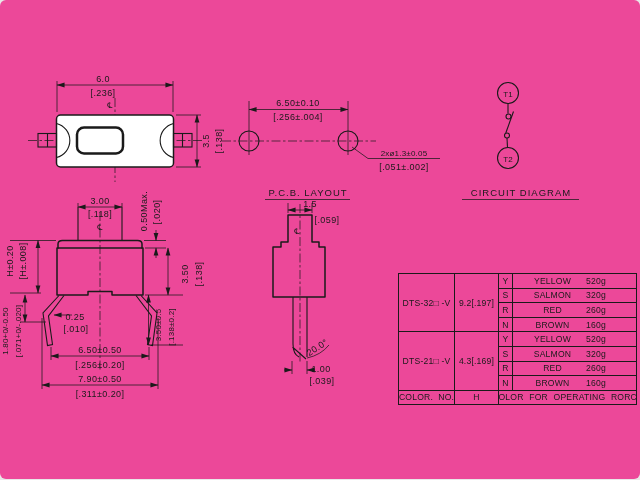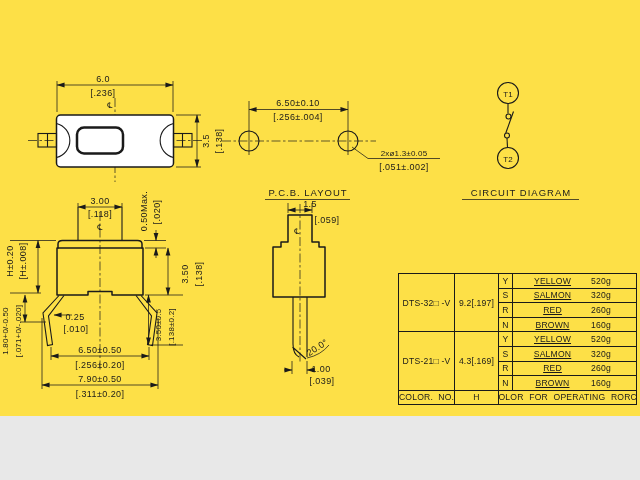--- a/index.html
+++ b/index.html
@@ -1,38 +1,38 @@
 <!DOCTYPE html>
 <html><head>
 <meta charset="utf-8">
 <style>
   html,body{margin:0;padding:0;background:#e8e8e8;}
-  .stage{position:relative;width:640px;height:416px;background:#fde047;overflow:hidden;
-         font-family:"Liberation Sans","DejaVu Sans",sans-serif;color:#1a1a1a;}
+  .stage{position:relative;width:640px;height:479px;background:#ec4899;overflow:hidden;
+         font-family:"Liberation Sans","DejaVu Sans",sans-serif;color:#1a1a1a;border-radius:6px;}
   svg{position:absolute;left:0;top:0;}
   svg text{font-family:"Liberation Sans","DejaVu Sans",sans-serif;font-size:9px;fill:#1a1a1a;letter-spacing:.4px;}
   svg text.sm{font-size:8px;letter-spacing:.2px;}
   svg text.ttl{font-size:9.5px;letter-spacing:1px;}
   .part{stroke:#1a1a1a;stroke-width:1.5;fill:none;stroke-linejoin:round;stroke-linecap:round;}
   .partf{stroke:#1a1a1a;stroke-width:1.5;fill:#ffffff;stroke-linejoin:round;}
   .med{stroke:#1a1a1a;stroke-width:1.1;fill:none;}
   .thick{stroke:#1a1a1a;stroke-width:2.5;fill:none;}
   .dim{stroke:#1a1a1a;stroke-width:.75;fill:none;}
   .cl{stroke:#1a1a1a;stroke-width:.7;fill:none;stroke-dasharray:9 2.5 2.5 2.5;}
   
   .tbl{position:absolute;left:398px;top:273px;width:239px;height:132px;box-sizing:border-box;
        border:1px solid #1a1a1a;display:grid;grid-template-columns:56px 44px 14px 1fr;
        grid-template-rows:repeat(8,14.6px) 1fr;font-size:8.6px;letter-spacing:.2px;}
   .tbl .c{box-sizing:border-box;border-right:1px solid #1a1a1a;border-bottom:1px solid #1a1a1a;
           display:flex;align-items:center;justify-content:center;overflow:hidden;white-space:pre;}
   .tbl .c.lastcol{border-right:none;}
   .tbl .c.lastrow{border-bottom:none;}
   .tbl .colorcell{justify-content:flex-start;padding:0 20px 0 6px;}
-  .tbl .colorcell .nm{flex:1;text-align:center;text-decoration:underline;}
-  .tbl .colorcell .fr{width:30px;text-align:center;}
+  .tbl .colorcell .nm{flex:1;text-align:center;}
+  .tbl .colorcell .fr{width:30px;text-align:left;}
   .tbl .footerlabel{word-spacing:3px;}
 </style>
 </head>
 <body>
 
 <div class="stage">
 
 <svg width="640" height="480" viewBox="0 0 640 480">
   <defs>
     <marker id="ar" viewBox="0 0 10 8" refX="9.5" refY="4" markerWidth="11" markerHeight="8.5" orient="auto-start-reverse">

